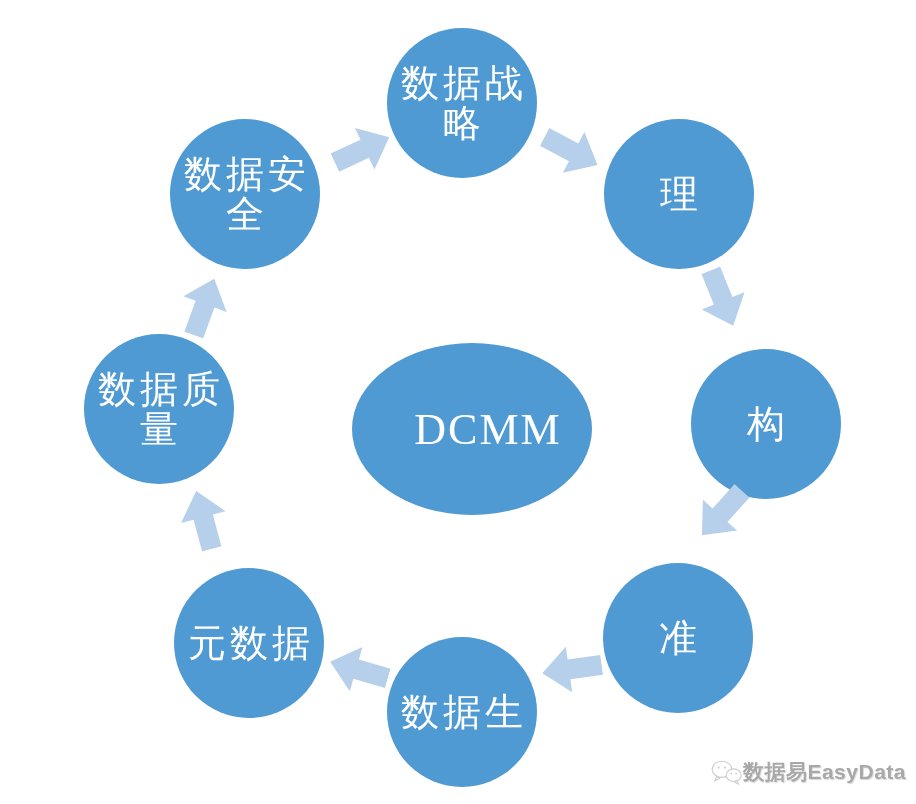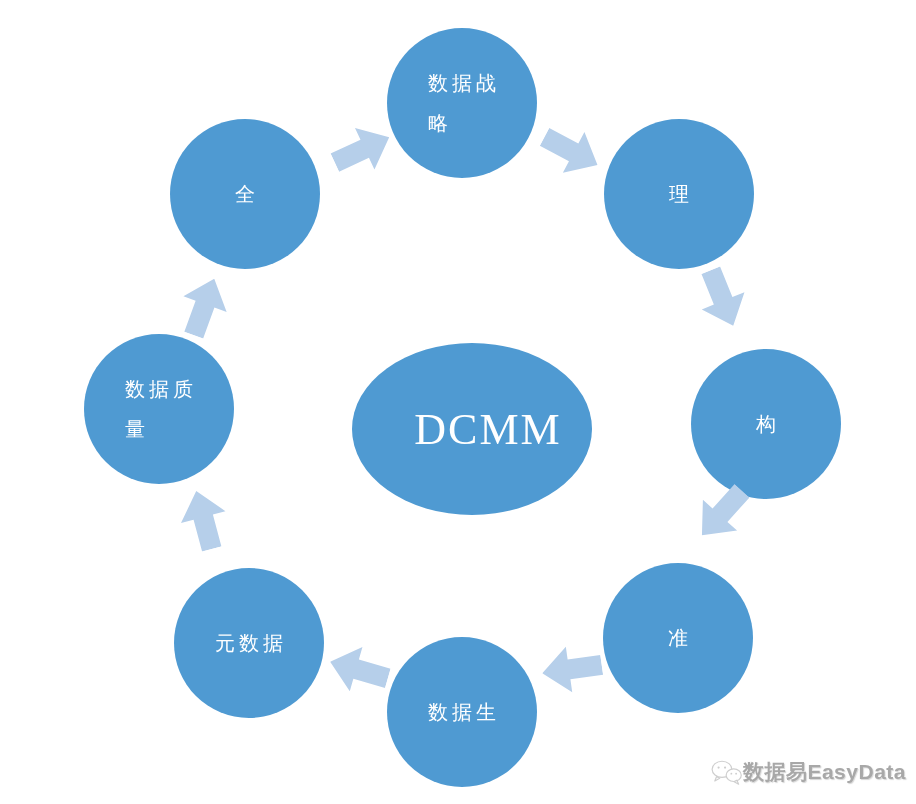--- a/index.html
+++ b/index.html
@@ -13,22 +13,22 @@
        font-family:"Liberation Serif", serif;}
   .stage{position:absolute;inset:0;}
 
   
   .node{
     position:absolute;width:150px;height:150px;border-radius:50%;
     background:var(--node-fill);
     display:flex;align-items:center;justify-content:center;
   }
   .node .label{
-    color:var(--node-text);font-size:20px;line-height:40px;
-    letter-spacing:4px;padding-left:4px;text-align:left;
+    color:var(--node-text);font-size:38px;line-height:40px;
+    letter-spacing:4px;padding-left:4px;text-align:center;
   }
   .node .label span{display:block;}
   .pos-data-strategy    {left:387px;top:28px;}
   .pos-data-governance  {left:604px;top:119px;}
   .pos-data-architecture{left:691px;top:349px;}
   .pos-data-standards   {left:603px;top:563px;}
   .pos-data-lifecycle   {left:387px;top:637px;}
   .pos-metadata         {left:174px;top:568px;}
   .pos-data-quality     {left:84px;top:334px;}
   .pos-data-security    {left:170px;top:119px;}
@@ -111,20 +111,21 @@
     </div>
   </div>
   <div class="node pos-data-quality">
     <div class="label">
       <span>数据质</span>
       <span>量</span>
     </div>
   </div>
   <div class="node pos-data-security">
     <div class="label">
+      <span>数据安</span>
       <span>全</span>
     </div>
   </div>
 
   <div class="arrow arr-1">
     <svg viewBox="0 0 60 50">
         <path d="M0,15 L33,15 L33,2 L60,25 L33,48 L33,35 L0,35 Z"></path>
       </svg>
   </div>
   <div class="arrow arr-2">

